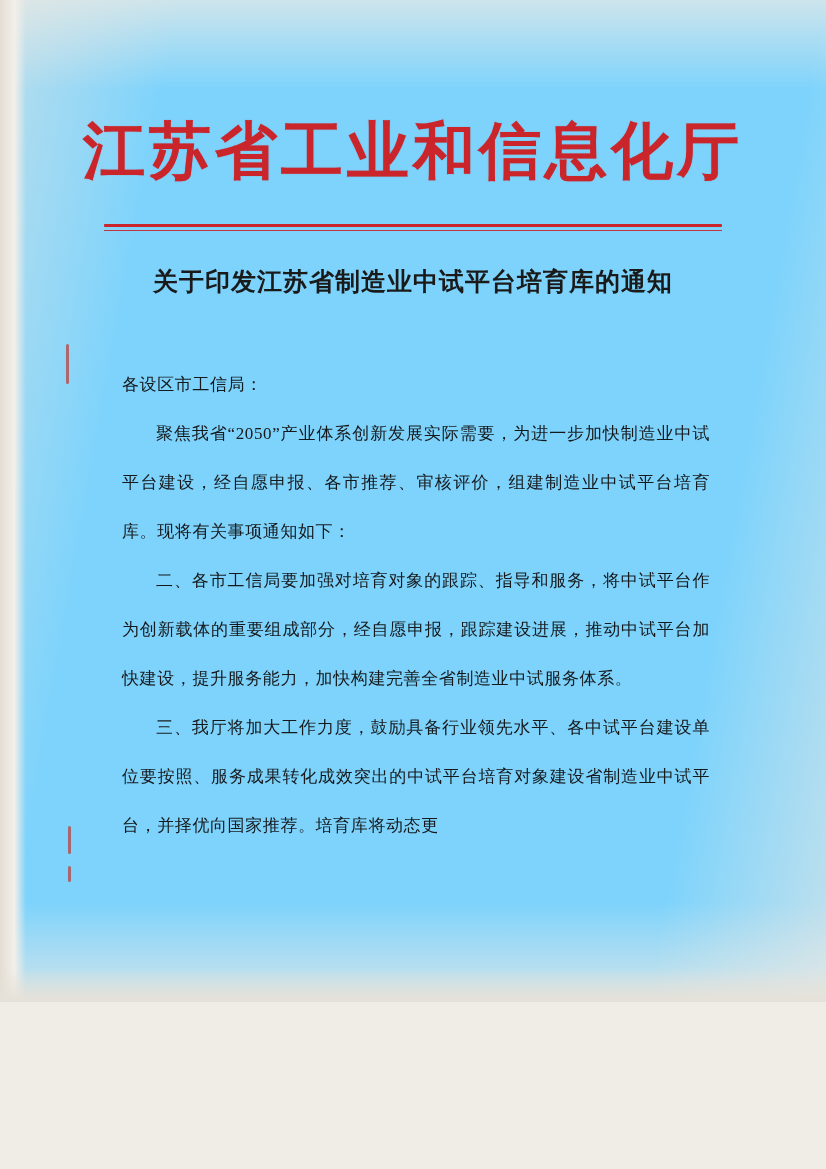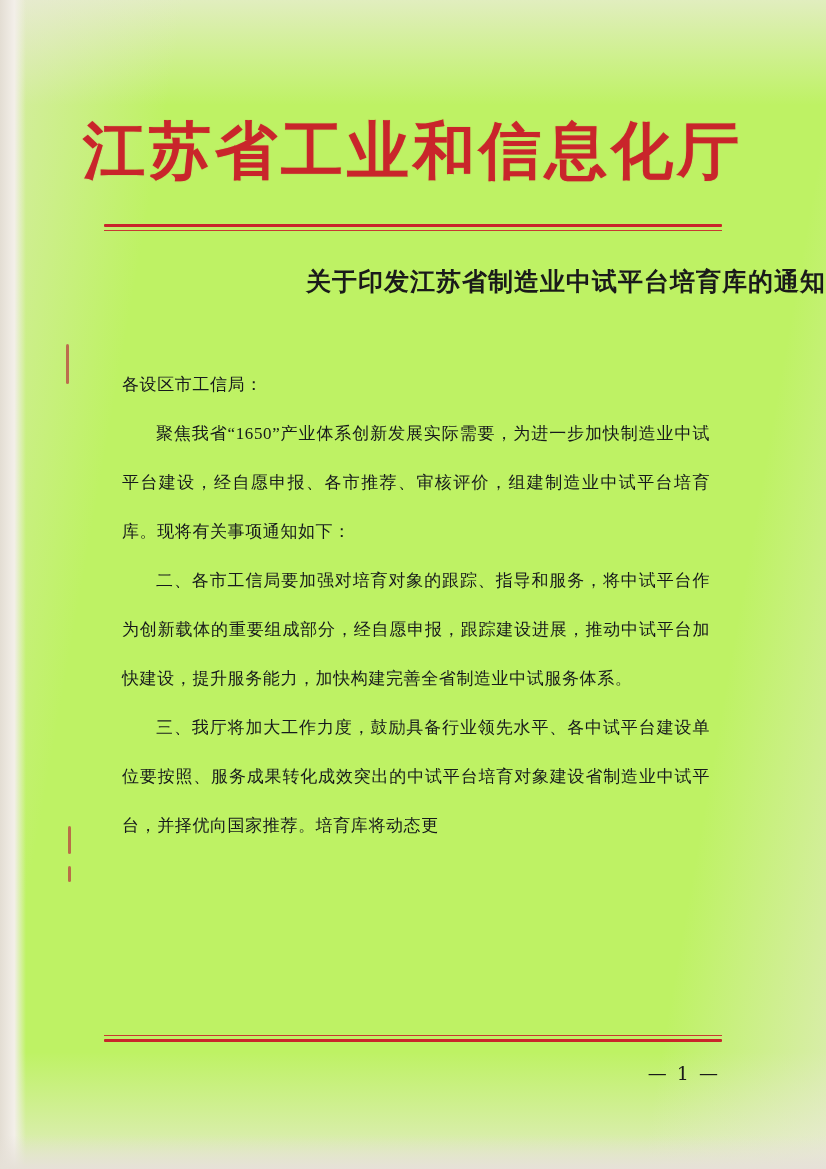--- a/index.html
+++ b/index.html
@@ -3,23 +3,23 @@
 <meta charset="utf-8">
 <style>
   html, body {
     margin: 0;
     padding: 0;
     background: #f0ece6;
   }
   .page {
     position: relative;
     width: 826px;
-    height: 1169px;
+    height: 1002px;
     margin: 0 auto;
-    background: #bef264;
+    background: #7dd3fc;
     overflow: hidden;
     font-family: "Liberation Serif", "DejaVu Serif", serif;
   }
   
   .paper-tint {
     position: absolute;
     inset: 0;
     background:
       linear-gradient(100deg, rgba(236,231,223,0.55) 0%, rgba(255,255,255,0) 18%, rgba(255,255,255,0) 82%, rgba(238,233,226,0.6) 100%),
       linear-gradient(180deg, rgba(240,236,229,0.7) 0%, rgba(255,255,255,0) 9%, rgba(255,255,255,0) 90%, rgba(238,234,227,0.75) 100%);
@@ -76,21 +76,21 @@
     margin-top: 3px;
     opacity: 0.9;
   }
 
   
   .doc-title {
     position: absolute;
     left: 0;
     right: 0;
     top: 265px;
-    text-align: right;
+    text-align: center;
     font-family: "DejaVu Serif", "Liberation Serif", serif;
     font-weight: bold;
     font-size: 25px;
     letter-spacing: 1px;
     color: #1a1a1a;
   }
 
   
   .body-text {
     position: absolute;
@@ -172,21 +172,21 @@
   </div>
 
   <div class="doc-title">关于印发江苏省制造业中试平台培育库的通知</div>
 
   <div class="binding-mark bm1"></div>
   <div class="binding-mark bm2"></div>
   <div class="binding-mark bm3"></div>
 
   <div class="body-text">
     <p class="salutation">各设区市工信局：</p>
-    <p class="para">聚焦我省“1650”产业体系创新发展实际需要，为进一步加快制造业中试平台建设，经自愿申报、各市推荐、审核评价，组建制造业中试平台培育库。现将有关事项通知如下：</p>
+    <p class="para">聚焦我省“2050”产业体系创新发展实际需要，为进一步加快制造业中试平台建设，经自愿申报、各市推荐、审核评价，组建制造业中试平台培育库。现将有关事项通知如下：</p>
     <p class="para">二、各市工信局要加强对培育对象的跟踪、指导和服务，将中试平台作为创新载体的重要组成部分，经自愿申报，跟踪建设进展，推动中试平台加快建设，提升服务能力，加快构建完善全省制造业中试服务体系。</p>
     <p class="para">三、我厅将加大工作力度，鼓励具备行业领先水平、各中试平台建设单位要按照、服务成果转化成效突出的中试平台培育对象建设省制造业中试平台，并择优向国家推荐。培育库将动态更</p>
   </div>
 
   <div class="footer-rule-wrap">
     <div class="footer-rule-thin"></div>
     <div class="footer-rule-thick"></div>
   </div>
 
   <div class="page-number">— 1 —</div>

